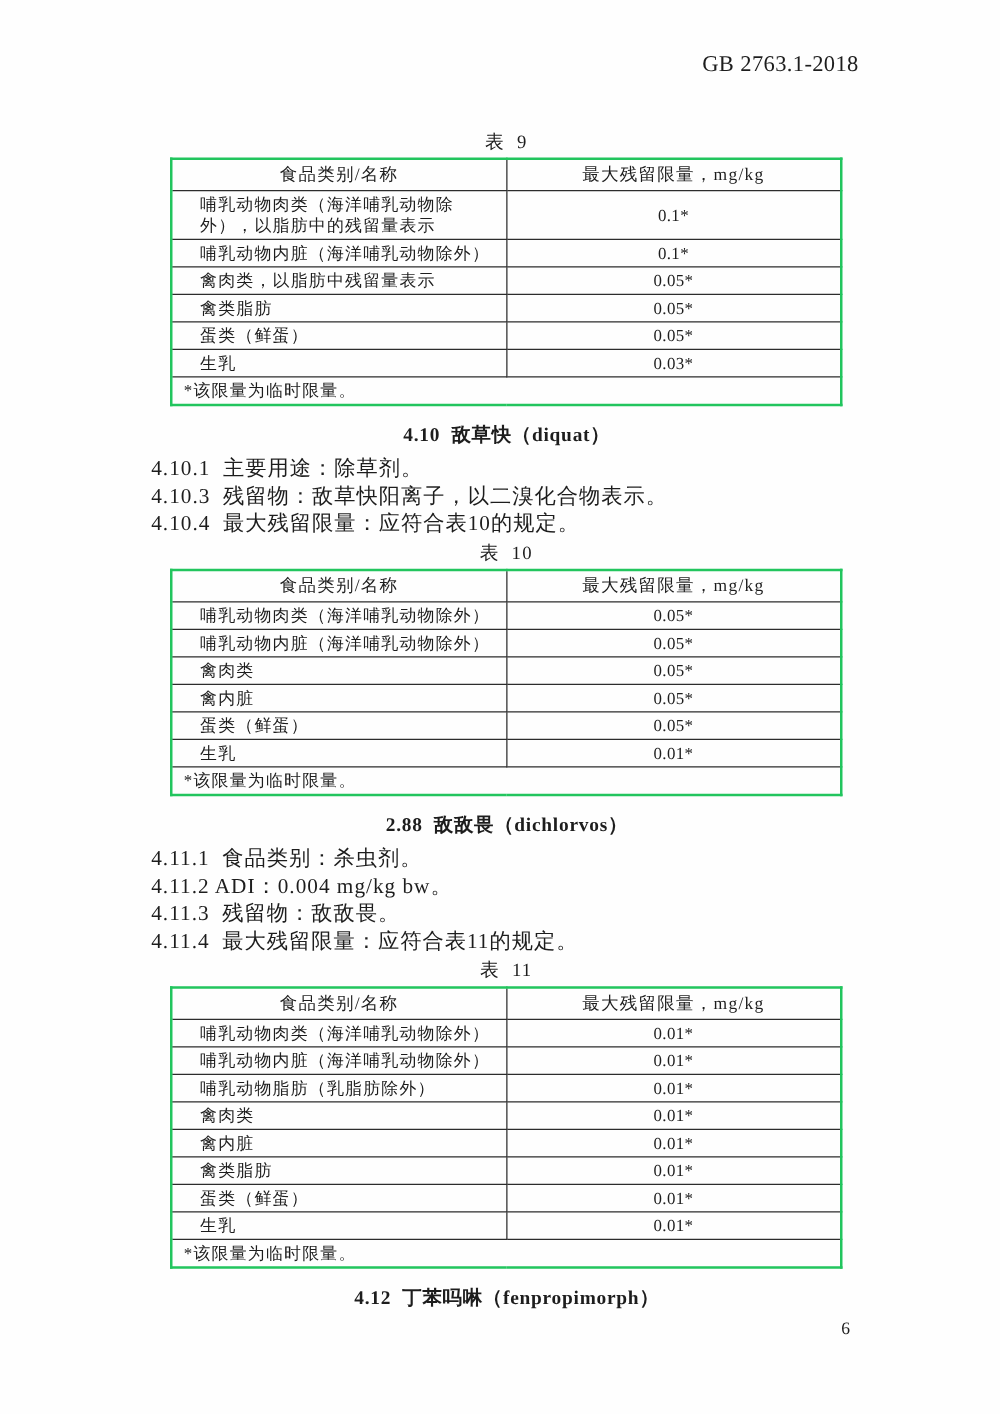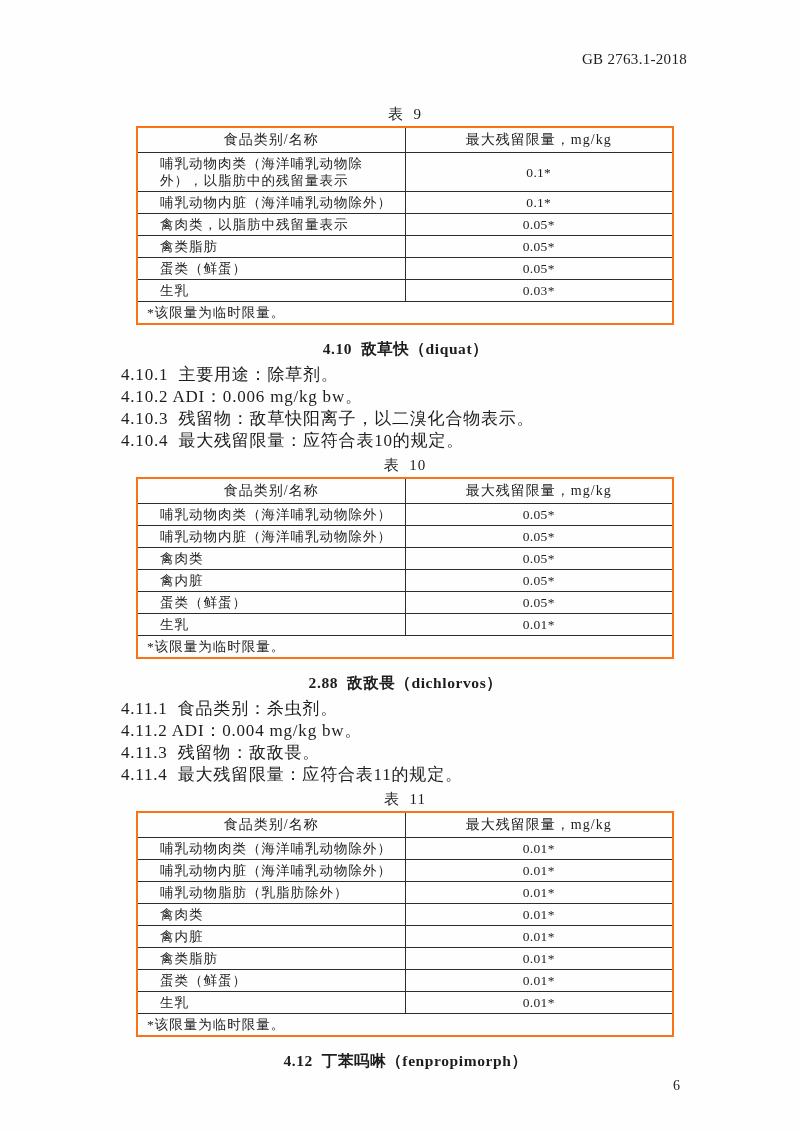--- a/index.html
+++ b/index.html
@@ -11,23 +11,23 @@
     position: relative;
     width: 800px;
     height: 1131px;
     background: #fefefe;
     font-family: "Liberation Serif", "DejaVu Serif", serif;
     color: #1d1d1d;
     overflow: hidden;
   }
   .doc-number {
     position: absolute;
-    top: 51px;
+    top: 41px;
     right: 113px;
-    font-size: 15px;
+    font-size: 18px;
     letter-spacing: 0.3px;
   }
   .content {
     padding-top: 99px;
   }
   .tbl-block {
     margin-top: 6px;
   }
   .tbl-caption {
     width: 538px;
@@ -35,21 +35,21 @@
     text-align: center;
     font-size: 15px;
     line-height: 18px;
     letter-spacing: 1px;
     white-space: pre;
   }
   table.mrl {
     width: 538px;
     margin-left: 136px;
     border-collapse: collapse;
-    border: 2px solid #f97316;
+    border: 2px solid #22c55e;
     table-layout: fixed;
   }
   table.mrl th {
     border: 1px solid #2c2c2c;
     font-weight: normal;
     font-size: 14px;
     height: 20px;
     padding: 2px 4px;
     letter-spacing: 1px;
     text-align: center;
@@ -154,21 +154,20 @@
             <td colspan="2">*该限量为临时限量。</td>
           </tr>
         </tfoot>
       </table>
     </div>
 
     <div class="clause">
       <h2>4.10  敌草快（diquat）</h2>
       <div class="items">
           <p>4.10.1  主要用途：除草剂。</p>
-          <p>4.10.2 ADI：0.006 mg/kg bw。</p>
           <p>4.10.3  残留物：敌草快阳离子，以二溴化合物表示。</p>
           <p>4.10.4  最大残留限量：应符合表10的规定。</p>
         </div>
     </div>
 
     <div class="tbl-block">
       <div class="tbl-caption">表  10</div>
       <table class="mrl">
         <colgroup>
             <col style="width:50%">

